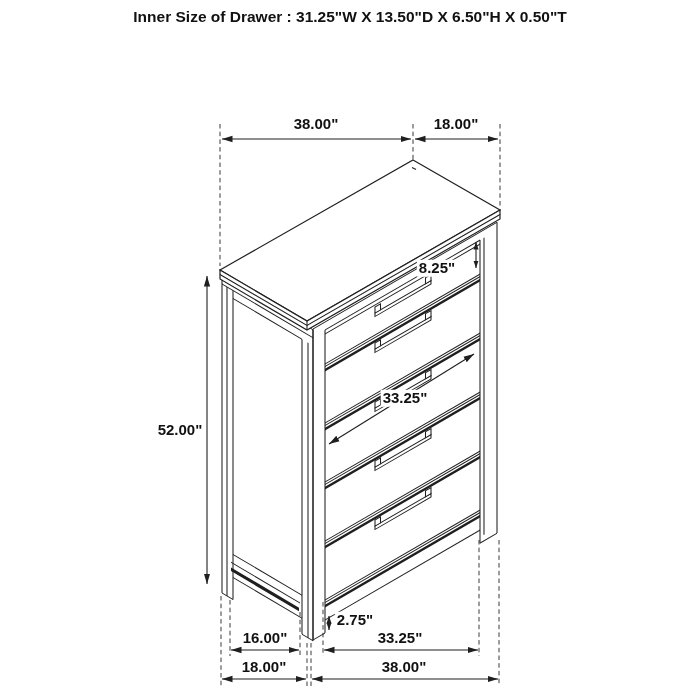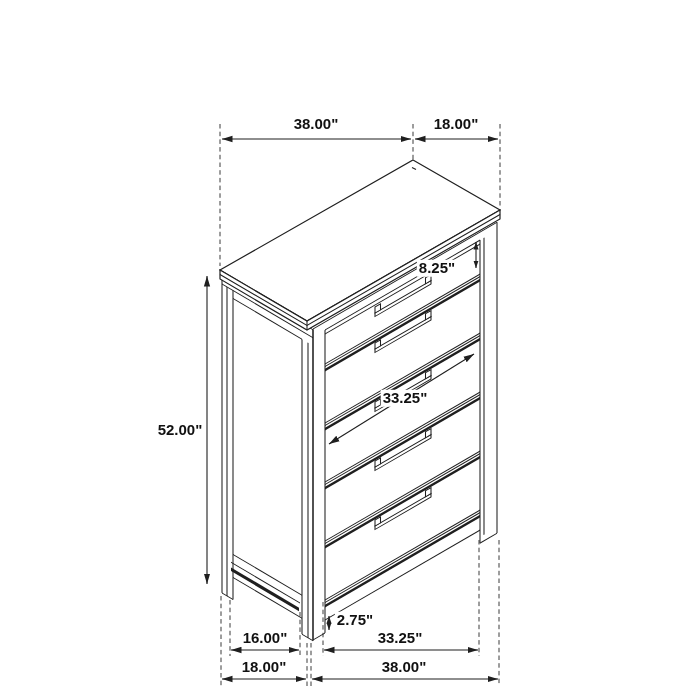--- a/index.html
+++ b/index.html
@@ -144,20 +144,21 @@
       <line class="dim" x1="476" y1="242" x2="476" y2="268" marker-start="url(#arrS)" marker-end="url(#arrS)"></line>
       <line class="dim" x1="329" y1="444" x2="474" y2="354" marker-start="url(#arr)" marker-end="url(#arr)"></line>
       <line class="dim" x1="329" y1="616" x2="329" y2="630" marker-start="url(#arrS)" marker-end="url(#arrS)"></line>
       <line class="dim" x1="231" y1="650" x2="299" y2="650" marker-start="url(#arr)" marker-end="url(#arr)"></line>
       <line class="dim" x1="324" y1="650" x2="478" y2="650" marker-start="url(#arr)" marker-end="url(#arr)"></line>
       <line class="dim" x1="222" y1="679" x2="306" y2="679" marker-start="url(#arr)" marker-end="url(#arr)"></line>
       <line class="dim" x1="312" y1="679" x2="498" y2="679" marker-start="url(#arr)" marker-end="url(#arr)"></line>
     </g>
   </svg>
 
+  <div class="lbl title" style="left:350px;top:17px;">Inner Size of Drawer : 31.25"W X 13.50"D X 6.50"H X 0.50"T</div>
   <div class="lbl" style="left:316px;top:124px;">38.00"</div>
   <div class="lbl" style="left:456px;top:124px;">18.00"</div>
   <div class="lbl" style="left:437px;top:268px;">8.25"</div>
   <div class="lbl" style="left:180px;top:430px;">52.00"</div>
   <div class="lbl" style="left:405px;top:398px;">33.25"</div>
   <div class="lbl" style="left:355px;top:620px;">2.75"</div>
   <div class="lbl" style="left:265px;top:638px;">16.00"</div>
   <div class="lbl" style="left:400px;top:638px;">33.25"</div>
   <div class="lbl" style="left:264px;top:667px;">18.00"</div>
   <div class="lbl" style="left:404px;top:667px;">38.00"</div>

